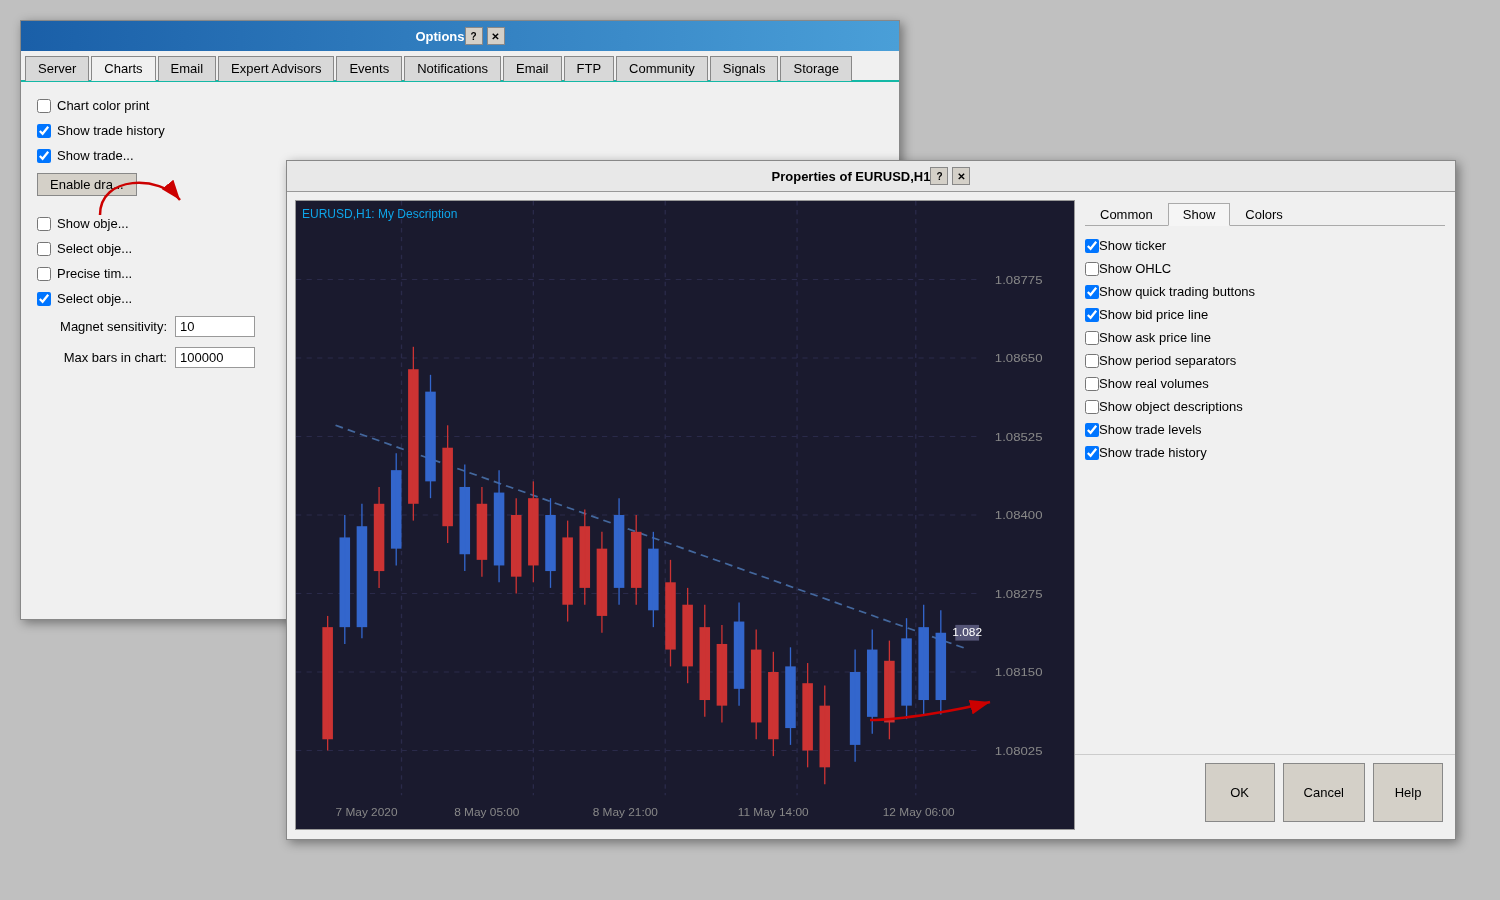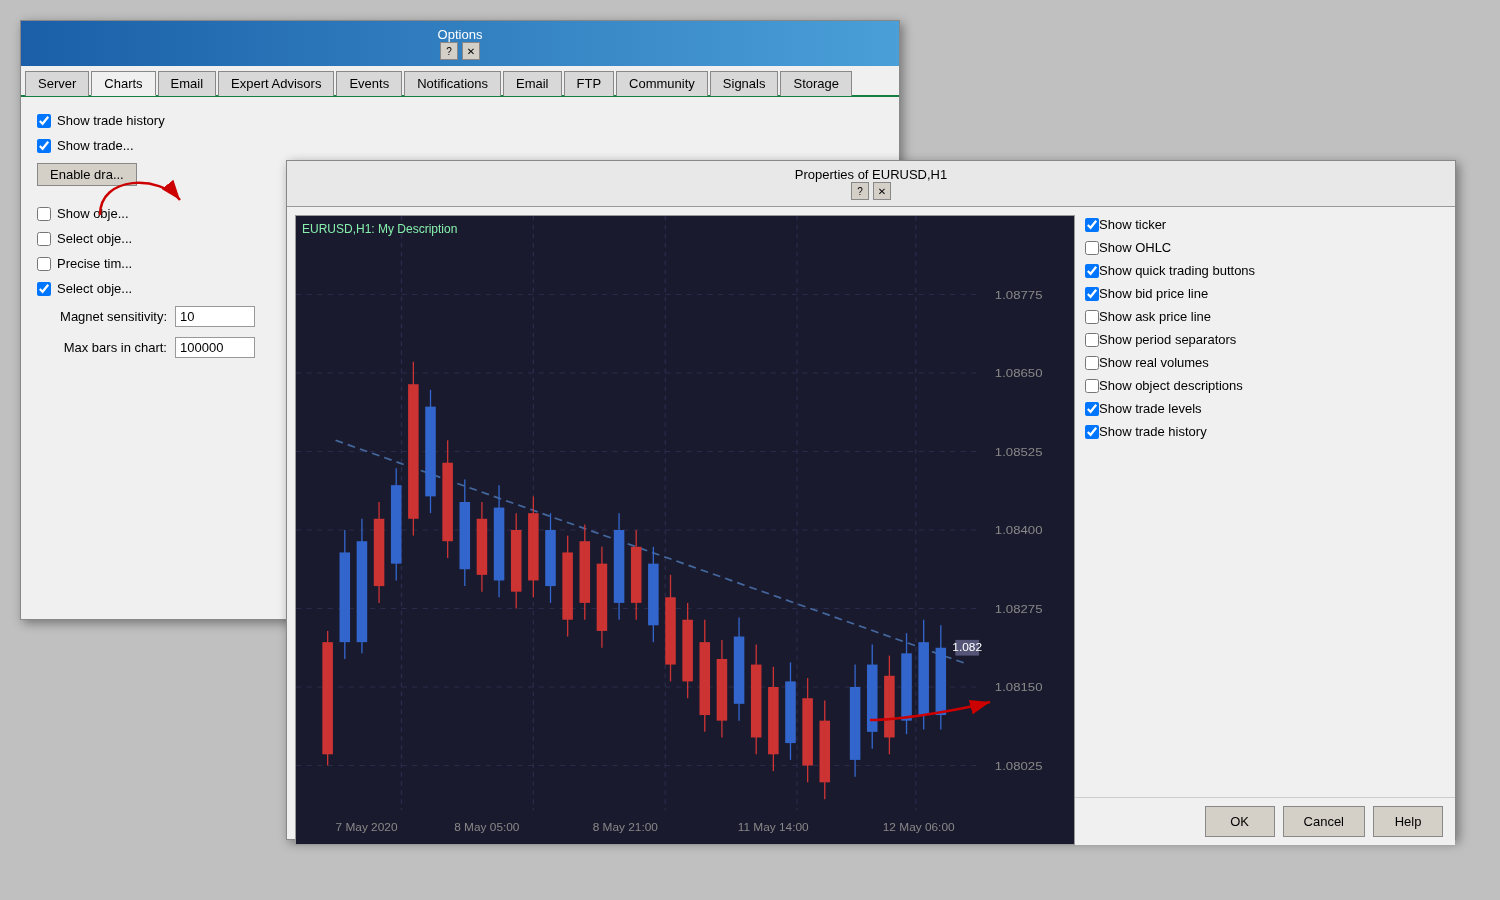--- a/index.html
+++ b/index.html
@@ -22,23 +22,22 @@
       box-shadow: 3px 3px 10px rgba(0,0,0,0.4);
     }
     .dialog-titlebar {
       background: linear-gradient(to right, #1a5fa8, #4a9fd8);
       color: white;
       padding: 6px 10px;
       display: flex;
       justify-content: center;
       align-items: center;
       font-size: 13px;
-      font-weight: normal;
+      font-weight: bold;
       user-select: none;
-      flex-direction: column;
     }
     .dialog-titlebar-buttons {
       display: flex;
       gap: 4px;
       align-items: center;
     }
     .title-btn {
       width: 18px;
       height: 18px;
       background: #d4d0c8;
@@ -56,21 +55,21 @@
       left: 20px;
       top: 20px;
       width: 880px;
       height: 600px;
     }
 
     
     .tabs {
       display: flex;
       background: #f0f0f0;
-      border-bottom: 2px solid #15803d;
+      border-bottom: 2px solid #14b8a6;
       padding: 4px 4px 0 4px;
     }
     .tab {
       padding: 4px 12px;
       border: 1px solid #888;
       border-bottom: none;
       background: #d8d8d8;
       cursor: pointer;
       margin-right: 2px;
       font-size: 13px;
@@ -186,21 +185,21 @@
     
     .dialog-footer {
       display: flex;
       justify-content: flex-end;
       padding: 8px 12px;
       gap: 8px;
       border-top: 1px solid #ccc;
       background: #f0f0f0;
     }
     .footer-btn {
-      padding: 7px 20px;
+      padding: 21px 20px;
       background: #d4d0c8;
       border: 1px solid #888;
       cursor: pointer;
       font-size: 13px;
       min-width: 70px;
     }
 
     .properties-layout {
       display: flex;
       height: calc(100% - 40px);
@@ -240,20 +239,24 @@
     <div class="tab">Expert Advisors</div>
     <div class="tab">Events</div>
     <div class="tab">Notifications</div>
     <div class="tab">Email</div>
     <div class="tab">FTP</div>
     <div class="tab">Community</div>
     <div class="tab">Signals</div>
     <div class="tab">Storage</div>
   </div>
   <div class="dialog-content">
+    <div class="checkbox-row">
+      <input type="checkbox" style="">
+      <label>Chart color print</label>
+    </div>
     <div class="checkbox-row" style="position:relative;">
       <input type="checkbox" checked="" style="">
       <label>Show trade history</label>
     </div>
     <div class="checkbox-row">
       <input type="checkbox" checked="" style="">
       <label>Show trade...</label>
     </div>
     <div style="margin-bottom:10px;">
       <button class="btn-enable">Enable dra...</button>
@@ -303,21 +306,21 @@
       <div class="title-btn">✕</div>
     </div>
   </div>
 
   <div class="properties-layout">
 
     <div class="chart-section">
 
       <div class="chart-area" style="flex:1; margin:8px 0 0 8px;">
         
-        <div style="position:absolute; top:6px; left:6px; color:#86efac; font-size:12px; z-index:10;">EURUSD,H1:  My Description</div>
+        <div style="position:absolute; top:6px; left:6px; color:#0ea5e9; font-size:12px; z-index:10;">EURUSD,H1:  My Description</div>
         
         
         <svg width="100%" height="100%" viewBox="0 0 590 560" preserveAspectRatio="none">
 
           <rect width="590" height="560" fill="#1a1a2e"></rect>
 
           <line x1="0" y1="70" x2="520" y2="70" stroke="#2a2a4a" stroke-width="1" stroke-dasharray="4,4"></line>
           <line x1="0" y1="140" x2="520" y2="140" stroke="#2a2a4a" stroke-width="1" stroke-dasharray="4,4"></line>
           <line x1="0" y1="210" x2="520" y2="210" stroke="#2a2a4a" stroke-width="1" stroke-dasharray="4,4"></line>
           <line x1="0" y1="280" x2="520" y2="280" stroke="#2a2a4a" stroke-width="1" stroke-dasharray="4,4"></line>
@@ -456,20 +459,25 @@
           <text x="120" y="548" fill="#888" font-size="9">8 May 05:00</text>
           <text x="225" y="548" fill="#888" font-size="9">8 May 21:00</text>
           <text x="335" y="548" fill="#888" font-size="9">11 May 14:00</text>
           <text x="445" y="548" fill="#888" font-size="9">12 May 06:00</text>
         </svg>
       </div>
     </div>
 
     <div class="right-panel">
       <div style="padding:10px 10px 0 10px;">
+        <div class="panel-tabs">
+          <div class="panel-tab">Common</div>
+          <div class="panel-tab active">Show</div>
+          <div class="panel-tab">Colors</div>
+        </div>
 
         <div>
           <div class="panel-checkbox-row">
             <input type="checkbox" checked="" style="">
             <label>Show ticker</label>
           </div>
           <div class="panel-checkbox-row">
             <input type="checkbox" style="">
             <label>Show OHLC</label>
           </div>

